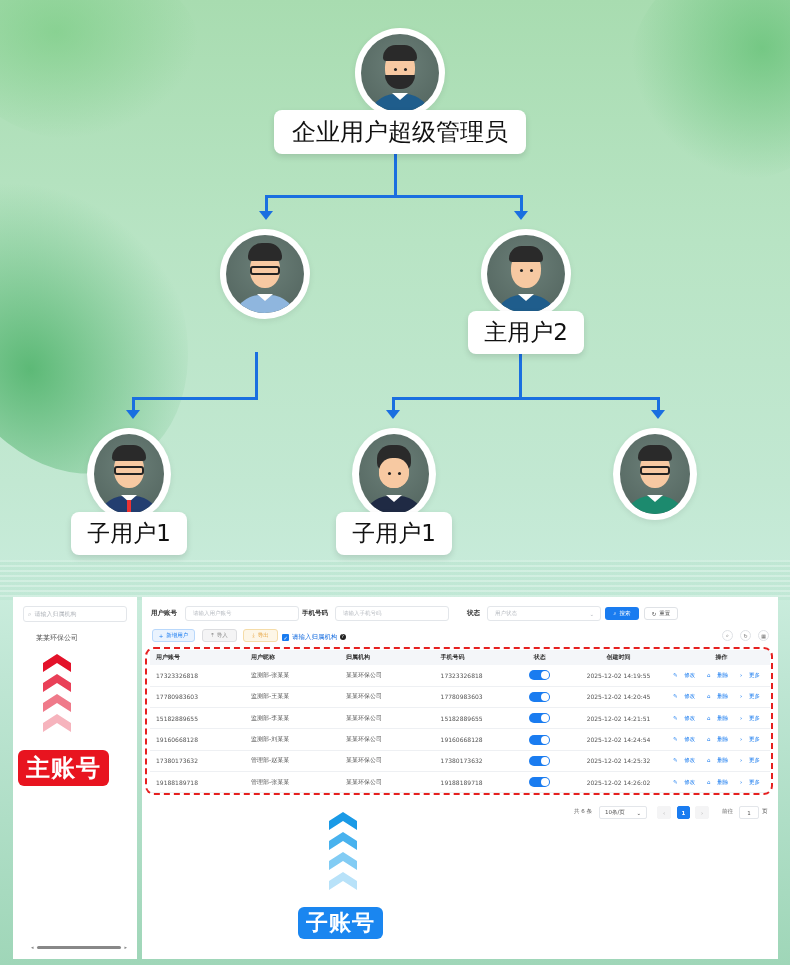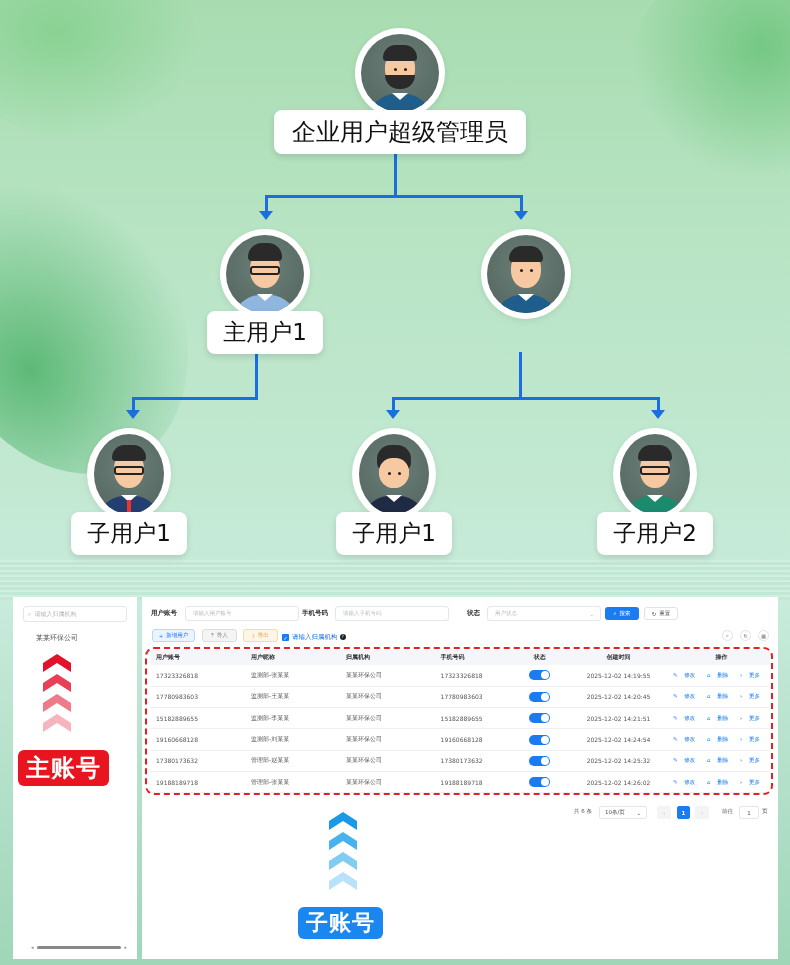--- a/index.html
+++ b/index.html
@@ -114,34 +114,34 @@
   <div class="node" style="left:207px;top:229px;width:116px;">
     <div class="avatar-ring">
       <div class="avatar">
         <div class="body" style="background:#8fb6de;"></div>
         <div class="collar"></div>
         <div class="face"></div>
         <div class="hair" style="height:18px;top:10%;"></div>
         <div class="glasses"></div>
       </div>
     </div>
-    <div class="label">主用户1</div>
   </div>
 
   <div class="node" style="left:468px;top:229px;width:116px;">
     <div class="avatar-ring">
       <div class="avatar">
         <div class="body" style="background:#1f5d8c;"></div>
         <div class="collar"></div>
         <div class="face"></div>
         <div class="hair"></div>
         <div class="eye l"></div>
           <div class="eye r"></div>
       </div>
     </div>
+    <div class="label">主用户2</div>
   </div>
 
   <div class="node sub" style="left:70px;top:428px;width:118px;">
     <div class="avatar-ring">
       <div class="avatar">
         <div class="body" style="background:#233e70;"></div>
         <div class="collar"></div>
         <div class="tie"></div>
         <div class="face"></div>
         <div class="hair"></div>
@@ -169,21 +169,20 @@
   <div class="node sub" style="left:596px;top:428px;width:118px;">
     <div class="avatar-ring">
       <div class="avatar">
         <div class="body" style="background:#1c8a6e;"></div>
         <div class="collar"></div>
         <div class="face"></div>
         <div class="hair"></div>
         <div class="glasses"></div>
       </div>
     </div>
-    <div class="label">子用户2</div>
   </div>
 </div>
 
 <div class="panel-left">
   <div class="org-search">
     <span>⌕</span>
     <span>请输入归属机构</span>
   </div>
   <div class="org-name">某某环保公司</div>
 

